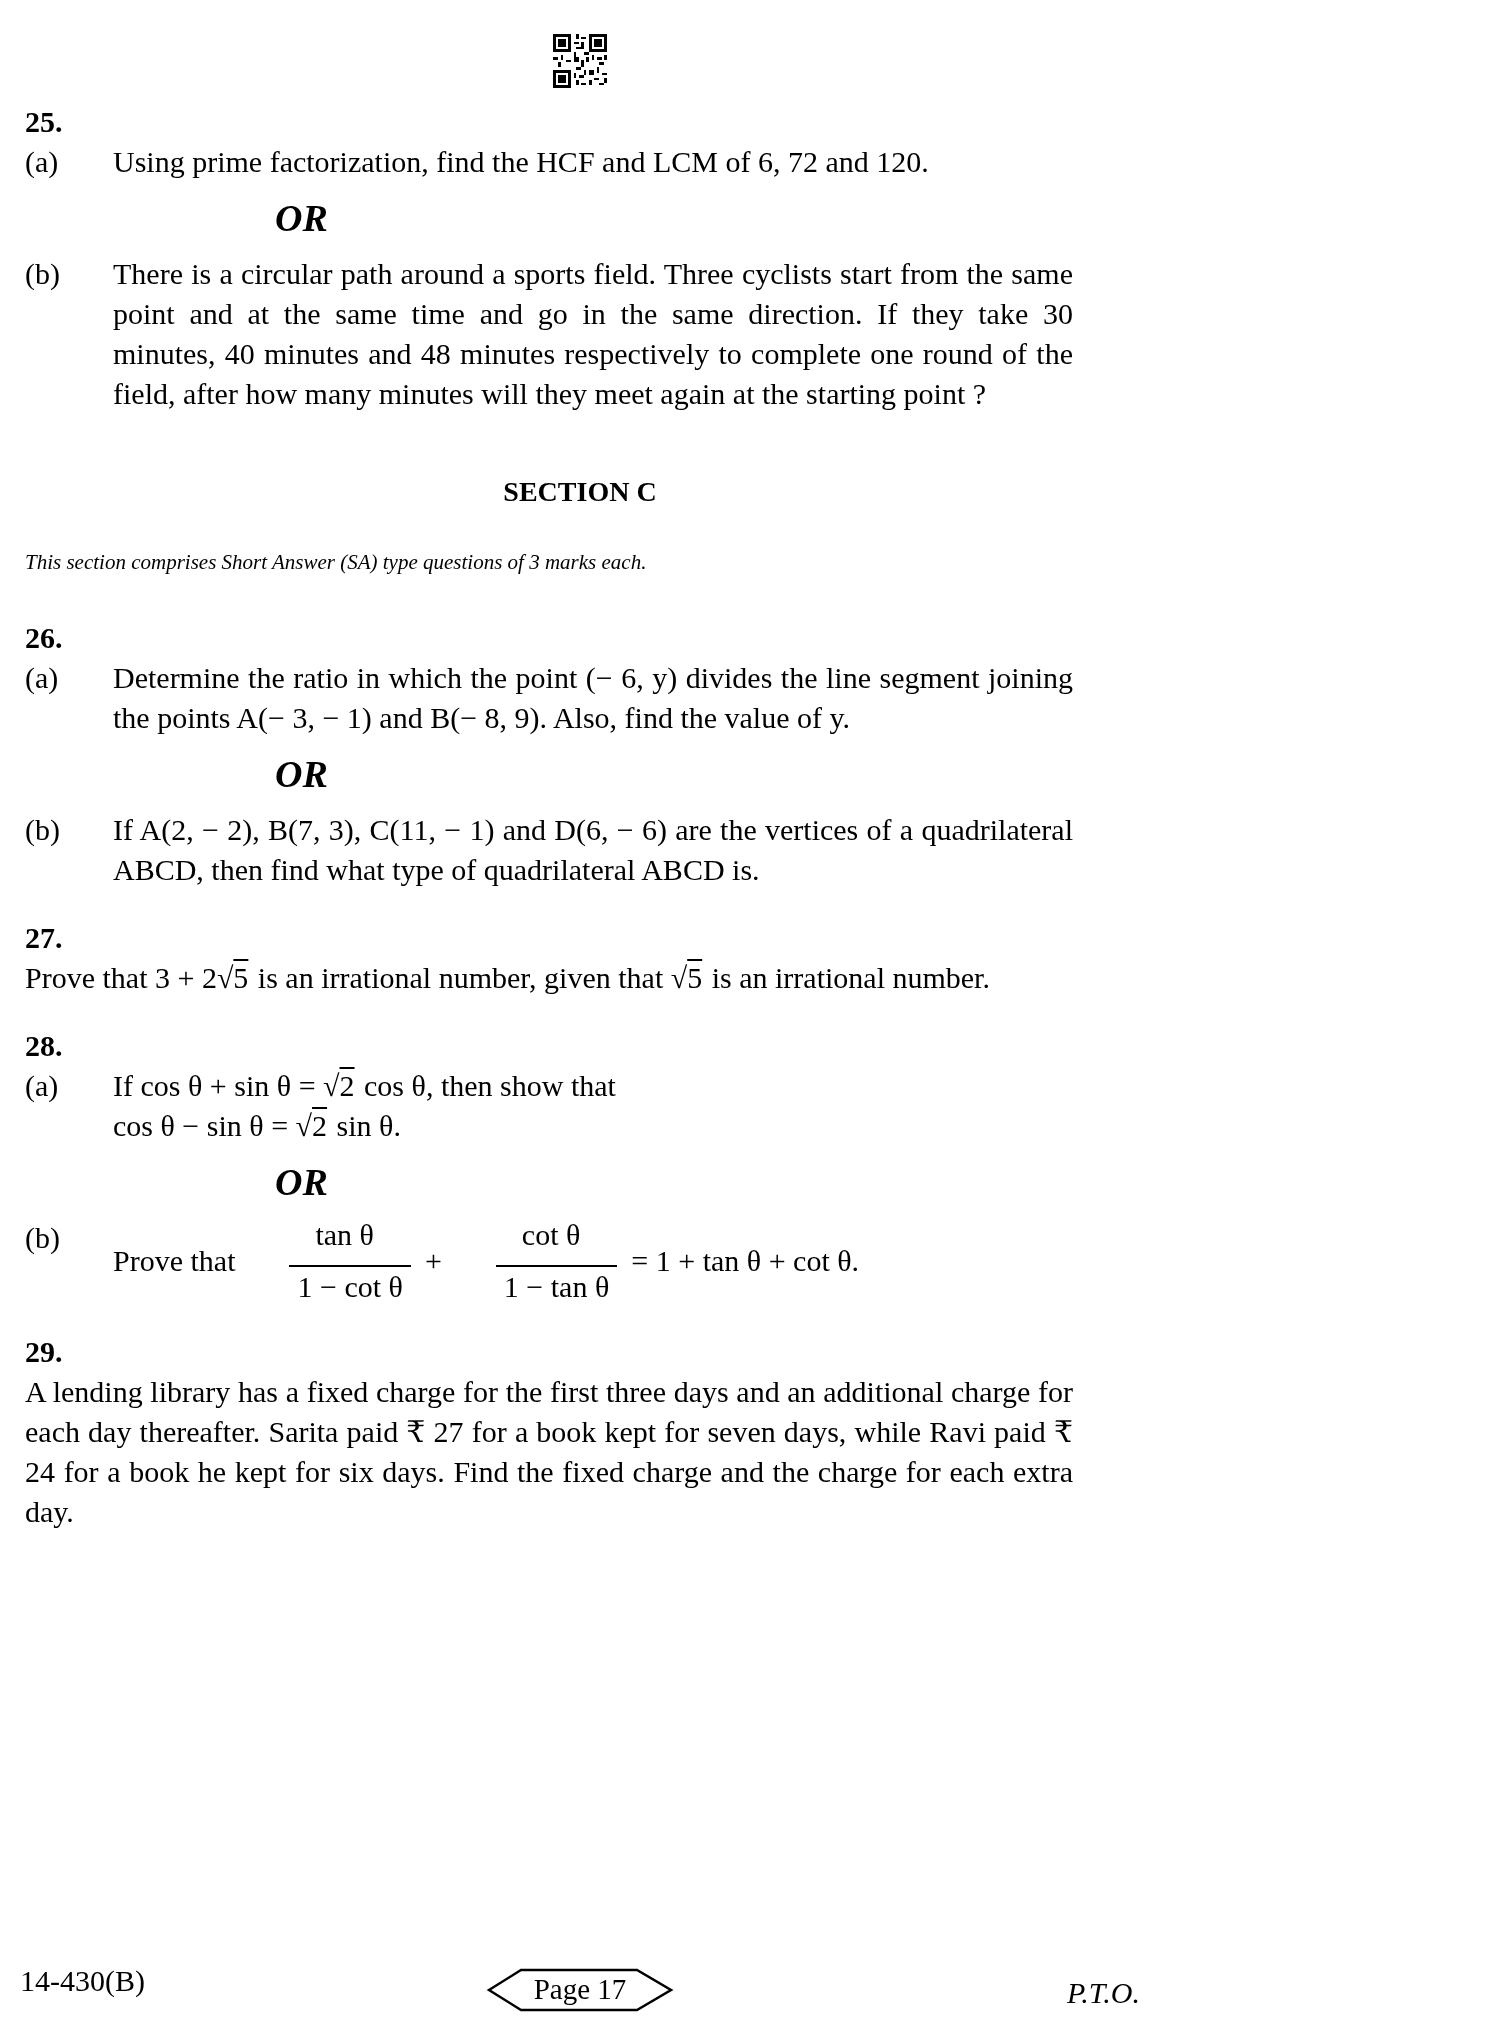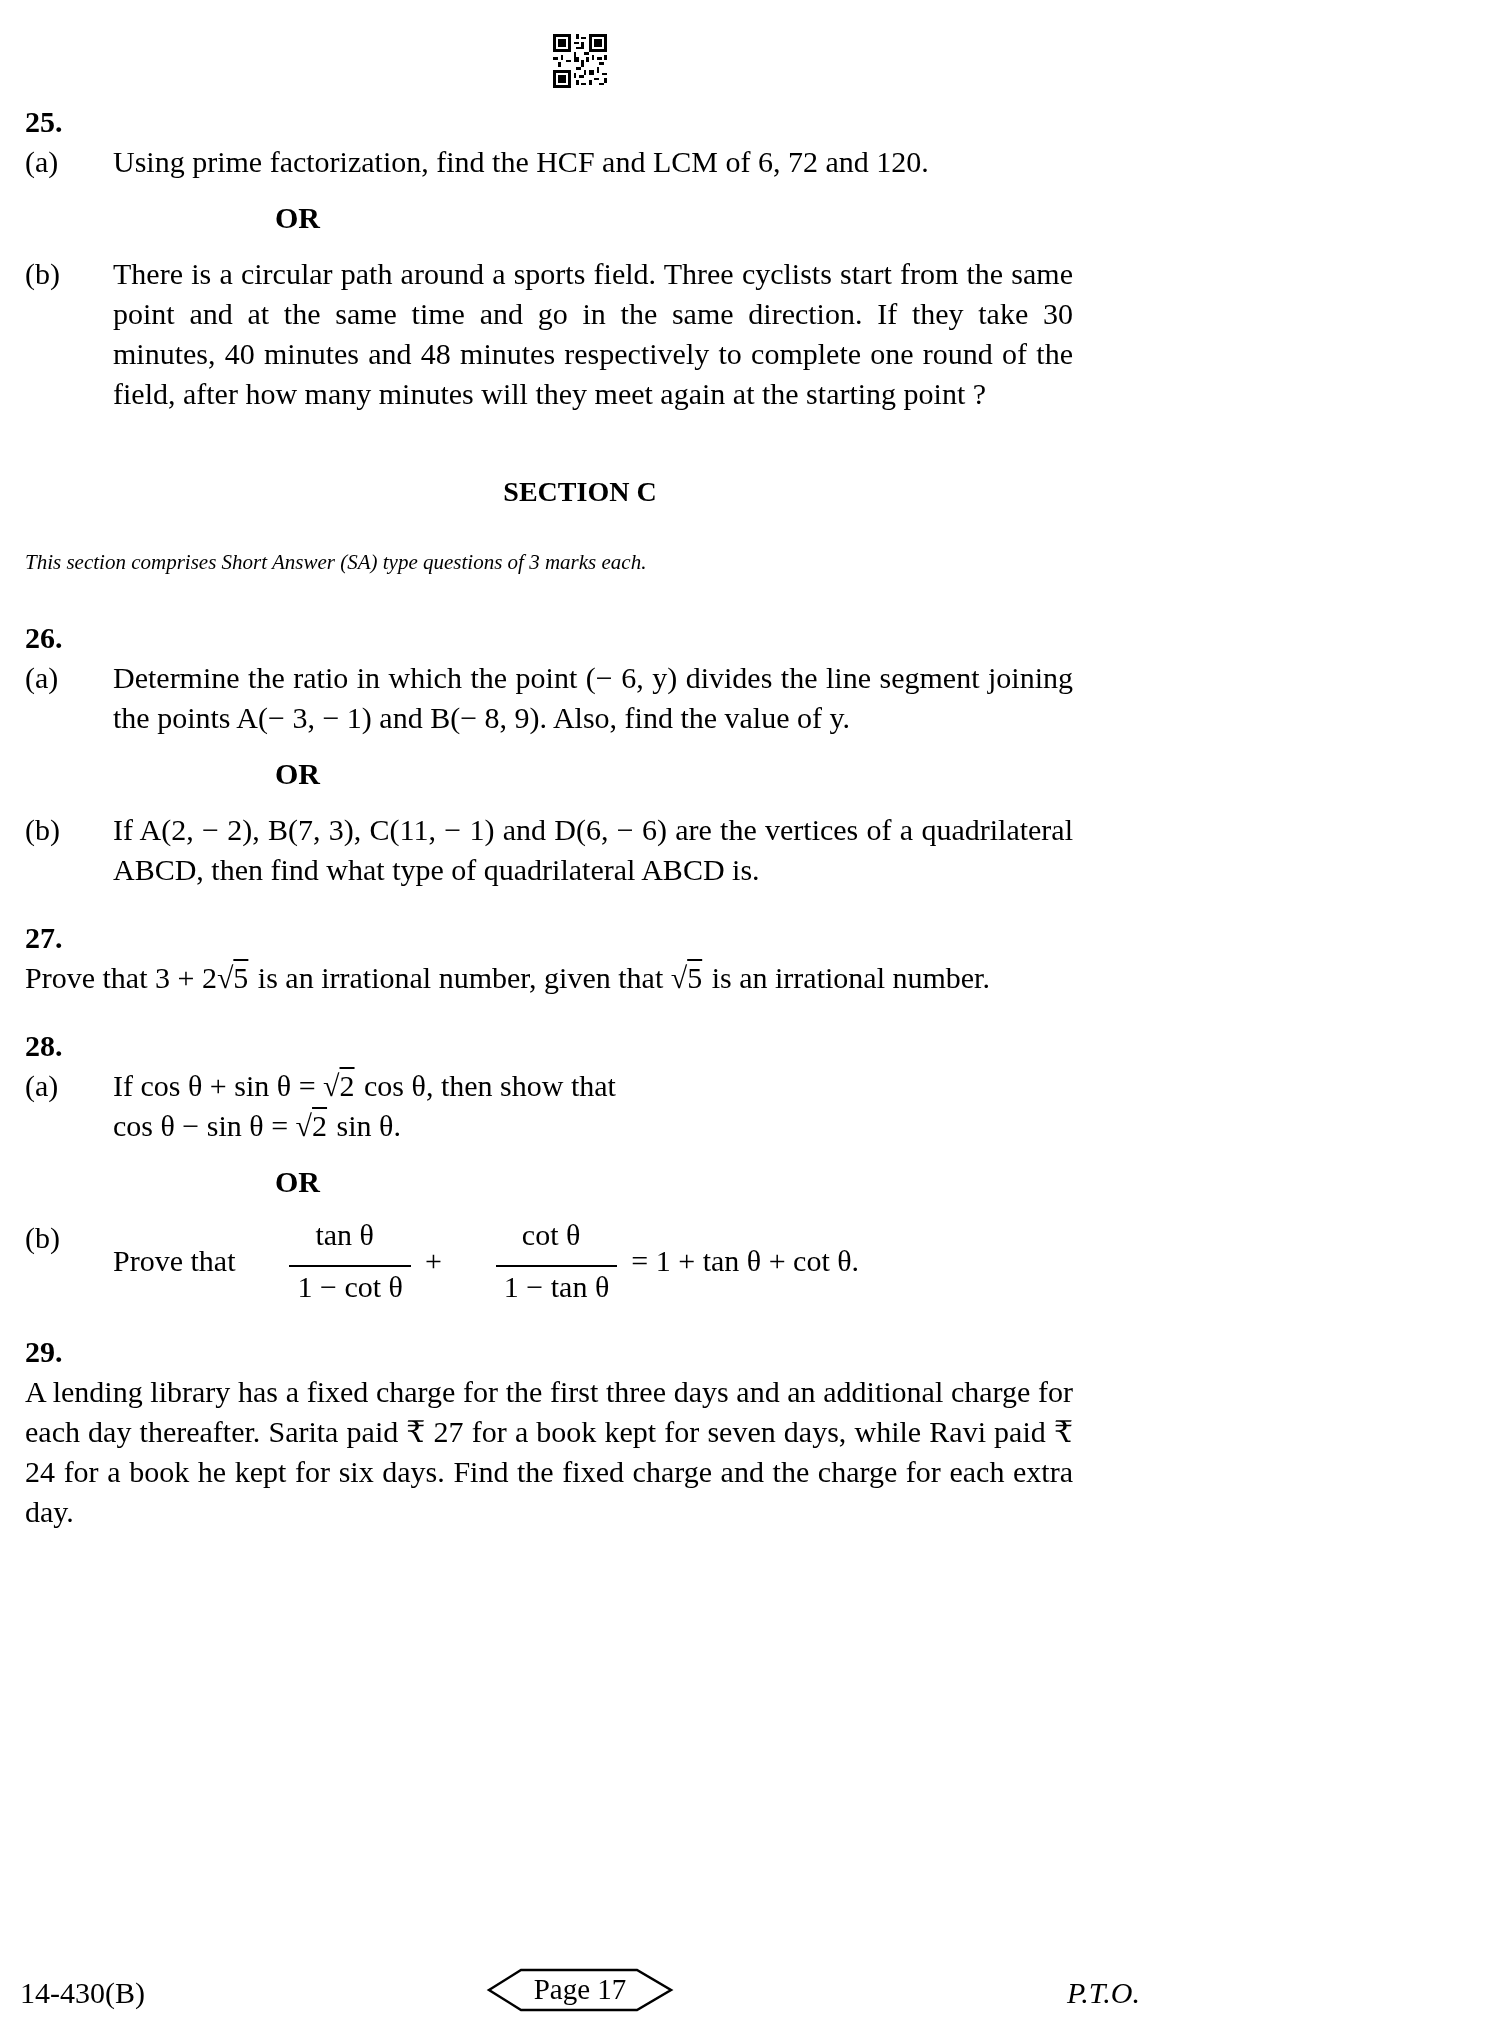--- a/index.html
+++ b/index.html
@@ -37,24 +37,25 @@
     width: 80px;
     flex: none;
     font-weight: 700;
   }
   .qcontent { flex: 1; min-width: 0; }
   .part { display: flex; }
   .plabel { width: 88px; flex: none; }
   .ptext { flex: 1; min-width: 0; }
   .or {
     font-weight: 700;
-    font-size: 30px;
+    font-size: 38px;
     margin: 16px 0 16px 250px;
     width: fit-content;
     text-align: left;
+    font-style: italic;
   }
   .section-title {
     width: 1110px;
     text-align: center;
     font-weight: 700;
     font-size: 28px;
     margin: 62px 0 34px;
   }
   .section-desc {
     width: 1110px;
@@ -88,21 +89,21 @@
     position: absolute;
     left: 20px;
     bottom: 20px;
     width: 1120px;
     height: 48px;
     font-size: 30px;
   }
   .footer .code {
     position: absolute;
     left: 0;
-    bottom: 4px;
+    bottom: 16px;
   }
   .footer .pto {
     position: absolute;
     right: 0;
     bottom: 4px;
     font-style: italic;
   }
   .page-badge {
     position: absolute;
     left: 50%;

